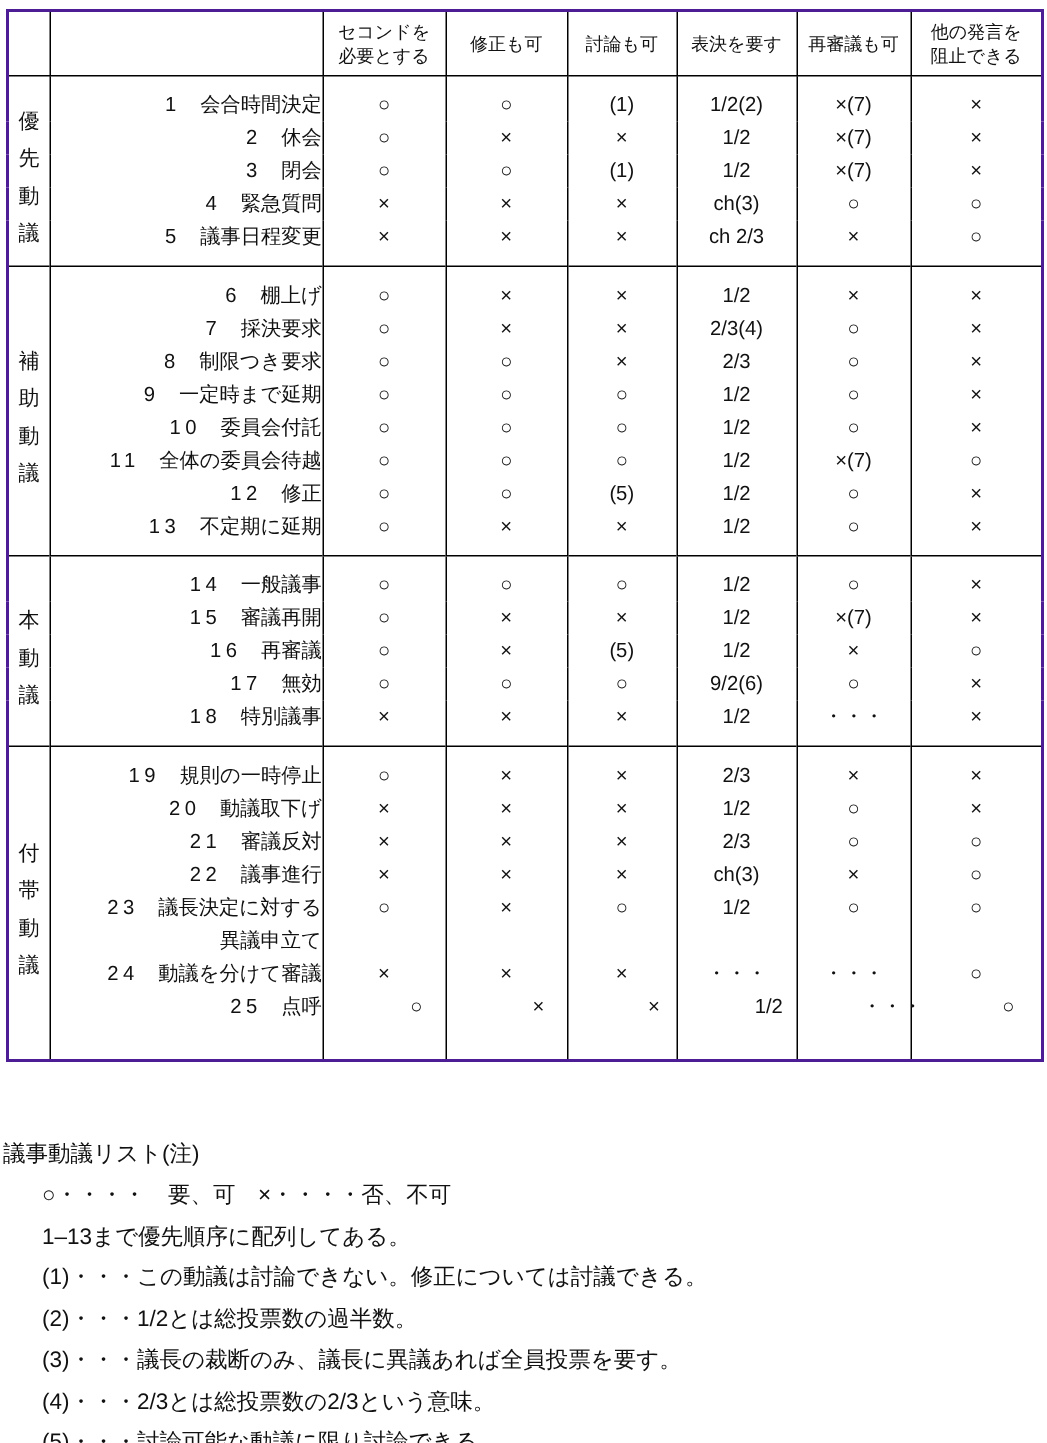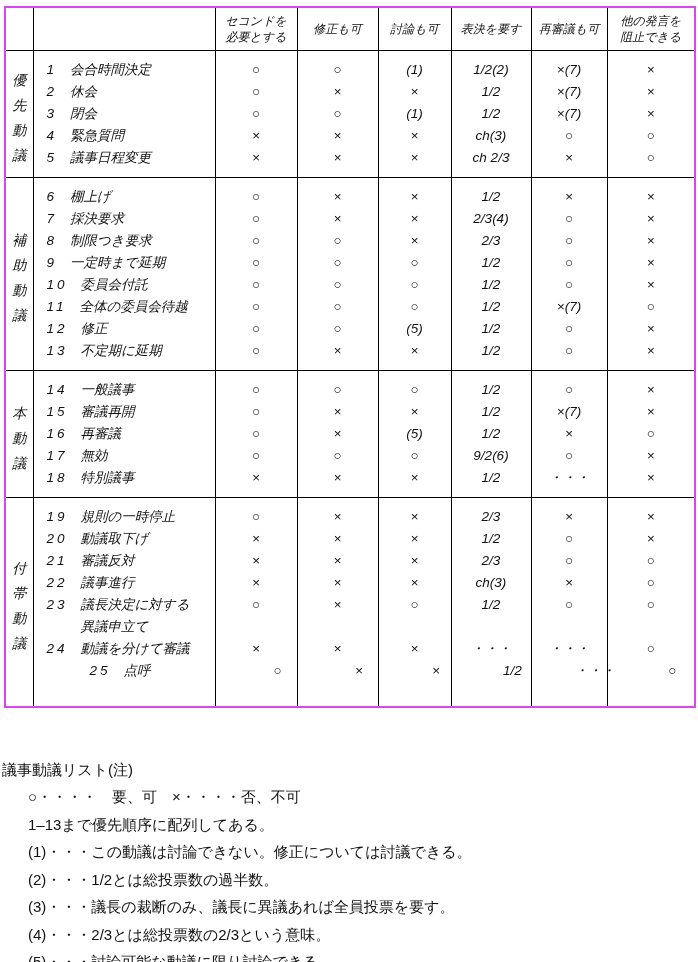--- a/index.html
+++ b/index.html
@@ -9,22 +9,21 @@
     font-family:"Liberation Sans","DejaVu Sans",sans-serif;
     -webkit-font-smoothing:antialiased;
   }
   .page{position:relative;width:698px;height:962px;overflow:hidden;}
 
   table.motion{
     border-collapse:collapse;
     table-layout:fixed;
     width:690px;
     margin:6px 0 0 4px;
-    border:2px solid #d946ef;
-    font-style:italic;
+    border:2px solid #4c1d95;
   }
   table.motion col.c-cat{width:28px;}
   table.motion col.c-name{width:182px;}
   table.motion col.c-second{width:82px;}
   table.motion col.c-amend{width:81px;}
   table.motion col.c-debate{width:73px;}
   table.motion col.c-vote{width:80px;}
   table.motion col.c-recon{width:76px;}
   table.motion col.c-block{width:88px;}
 
@@ -50,21 +49,21 @@
   }
   table.motion td.cat{
     text-align:center;
     vertical-align:middle;
     font-size:14px;
     line-height:25px;
     word-break:break-all;
     padding:0 6px;
     margin-top:13px;
   }
-  table.motion td.name{text-align:left;}
+  table.motion td.name{text-align:right;}
   .no{
     display:inline-block;
     padding-left:13px;
     letter-spacing:3px;
   }
   .nm{
     display:inline-block;
     margin-left:13px;
     white-space:pre-line;
     vertical-align:top;

